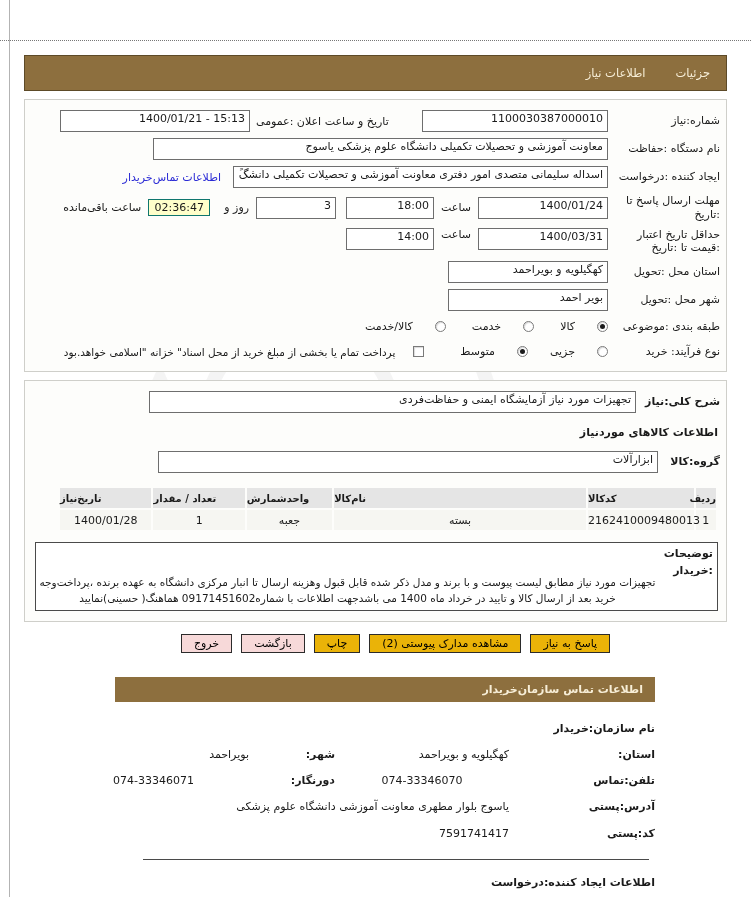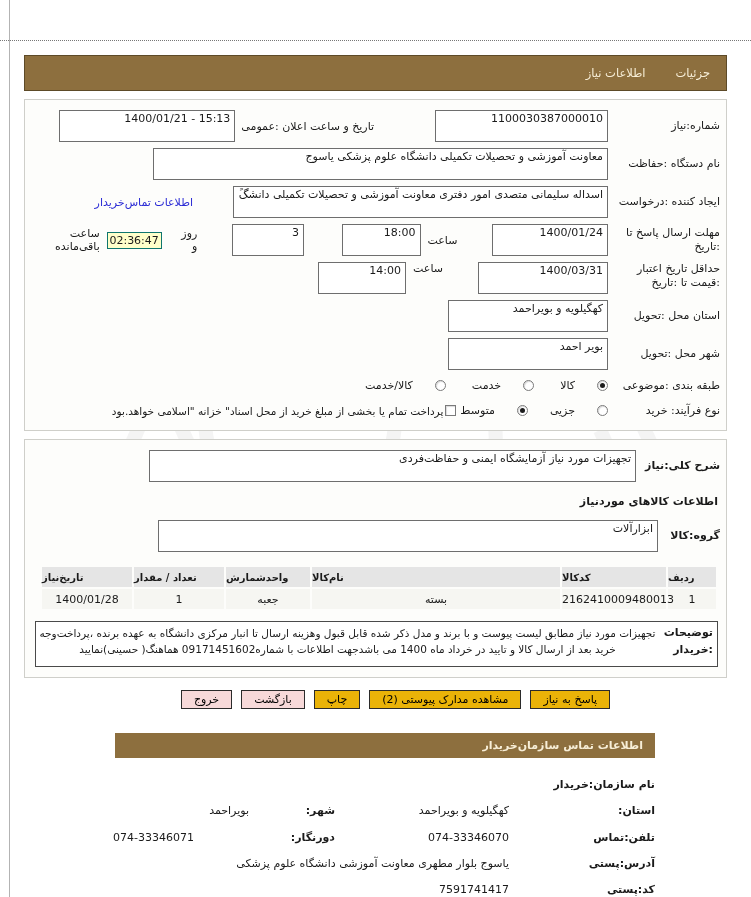--- a/index.html
+++ b/index.html
@@ -23,51 +23,51 @@
   }
   .topbar .tab { color:#f7eed7; font-size:11.5px; cursor:pointer; }
 
   
   .box { background:#fdfdfb; border:1px solid #cfcfca; margin-top:8px; padding:10px 6px; }
 
   .row { display:flex; align-items:center; margin-bottom:6px; min-height:19px; }
   .lbl { flex:0 0 112px; padding-left:6px; line-height:1.25; }
   .lbl2 { margin:0 7px; }
   .f {
-    border:1px solid #6e6e6e; background:#fff; height:32px; line-height:15px;
-    padding:0 4px; overflow:hidden; white-space:nowrap; text-align:right;margin-left:28px;
+    border:1px solid #6e6e6e; background:#fff; height:22px; line-height:15px;
+    padding:0 4px; overflow:hidden; white-space:nowrap; text-align:right;
   }
   .ltr { direction:ltr; unicode-bidi:embed; }
   .w186{width:186px}.w190{width:190px}.w455{width:455px}.w375{width:375px}
   .w130{width:130px}.w88{width:88px}.w80{width:80px}.w160{width:160px}
   .w487{width:487px}.w500{width:500px}
   .annlbl { margin:0 8px 0 6px; }
   .link { color:#2b2bd5; margin-right:12px; cursor:pointer; white-space:nowrap; }
   .countdown { width:62px; background:#ffffca; border:1px solid #0f766e; height:17px; line-height:15px; text-align:center; margin:0 7px; }
   .mr10 { margin-right:10px; }
 
   .radio { width:11px; height:11px; border:1px solid #7a7a7a; border-radius:50%; background:#fff; display:inline-block; position:relative; box-shadow:inset 1px 1px 1px rgba(0,0,0,.15); }
   .radio.checked::after { content:''; position:absolute; top:2px; left:2px; width:5px; height:5px; border-radius:50%; background:#1c1c1c; }
   .checkbox { width:11px; height:11px; border:1px solid #7a7a7a; background:#fff; display:inline-block; box-shadow:inset 1px 1px 1px rgba(0,0,0,.15); }
   .ritem { display:flex; align-items:center; gap:22px; }
   .rgroup { display:flex; align-items:center; gap:26px; }
-  .chk-item { display:flex; align-items:center; gap:2px; margin-right:4px; font-size:10.5px; white-space:nowrap; }
+  .chk-item { display:flex; align-items:center; gap:18px; margin-right:36px; font-size:10.5px; white-space:nowrap; }
 
   .b { font-weight:bold; }
   .heading { font-weight:bold; margin:13px 2px 0 0; }
 
   
   table.goods { border-collapse:separate; border-spacing:2px; width:660px; margin:13px 2px 0 0; table-layout:fixed; }
   table.goods th { background:#e5e5e5; font-weight:bold; height:20px; font-size:10px; text-align:left; }
   table.goods td { background:#f6f6f2; height:20px; text-align:center; }
-  .c-radif{width:48px}.c-code{width:104px}.c-name{width:248px}.c-unit{width:84px}.c-qty{width:90px}.c-date{width:90px}
+  .c-radif{width:20px}.c-code{width:104px}.c-name{width:248px}.c-unit{width:84px}.c-qty{width:90px}.c-date{width:90px}
 
   .descbox { display:flex; border:1px solid #4a4a4a; background:#fff; margin:10px 2px 0 4px; min-height:46px; }
   .descbox .dlbl { flex:0 0 58px; font-weight:bold; padding:3px 4px 0 2px; line-height:1.5; }
-  .descbox .dtext { flex:1; text-align:center; font-size:10.5px; line-height:1.55; padding:3px 2px; }
+  .descbox .dtext { flex:1; text-align:center; font-size:10.5px; line-height:1.55; padding:3px 2px;margin-top:28px; }
 
   .btnrow { display:flex; justify-content:center; gap:9px; margin:12px 0 4px 40px; }
   .btn { border:1px solid #2b2b2b; height:19px; line-height:17px; padding:0 12px; font-size:11px; white-space:nowrap; cursor:pointer; font-family:inherit; }
   .btn.green { background:#eab308; }
   .btn.pink { background:#f7d9d9; }
 
   
   .bottom { width:540px; margin:24px 72px 0 auto; }
   .bar2 { height:25px; line-height:25px; background:#8d6f3e; color:#f7eed7; font-weight:bold; padding:0 12px; font-size:11px; }
   .brows { margin-top:20px; }
@@ -251,36 +251,37 @@
         <span class="bl">نام سازمان:خریدار</span>
       </div>
       <div class="brow">
         <span class="bl">استان:</span>
         <span class="bv1">کهگیلویه و بویراحمد</span>
         <span class="bl2">شهر:</span>
         <span class="bv2">بویراحمد</span>
       </div>
       <div class="brow">
         <span class="bl">تلفن:تماس</span>
-        <span class="bv1 ltr" style="text-align:right;">074-33346070</span>
+        <span class="bv1 ltr" style="text-align:center;">074-33346070</span>
         <span class="bl2">دورنگار:</span>
         <span class="bv2 ltr" style="text-align:left;">074-33346071</span>
       </div>
       <div class="brow">
         <span class="bl">آدرس:پستی</span>
         <span class="bvwide">یاسوج بلوار مطهری معاونت آموزشی دانشگاه علوم پزشکی</span>
       </div>
       <div class="brow">
         <span class="bl">کد:پستی</span>
         <span class="bv1 ltr" style="text-align:right;">7591741417</span>
       </div>
     </div>
 
     <div class="divider"></div>
 
+    <div class="rq-heading">اطلاعات ایجاد کننده:درخواست</div>
 
     <div class="brow">
       <span class="bl">نام:</span>
       <span class="rv">اسداله</span>
     </div>
     <div class="brow">
       <span class="bl">نام :خانوادگی</span>
       <span class="rv">سلیمانی ،</span>
     </div>
 

